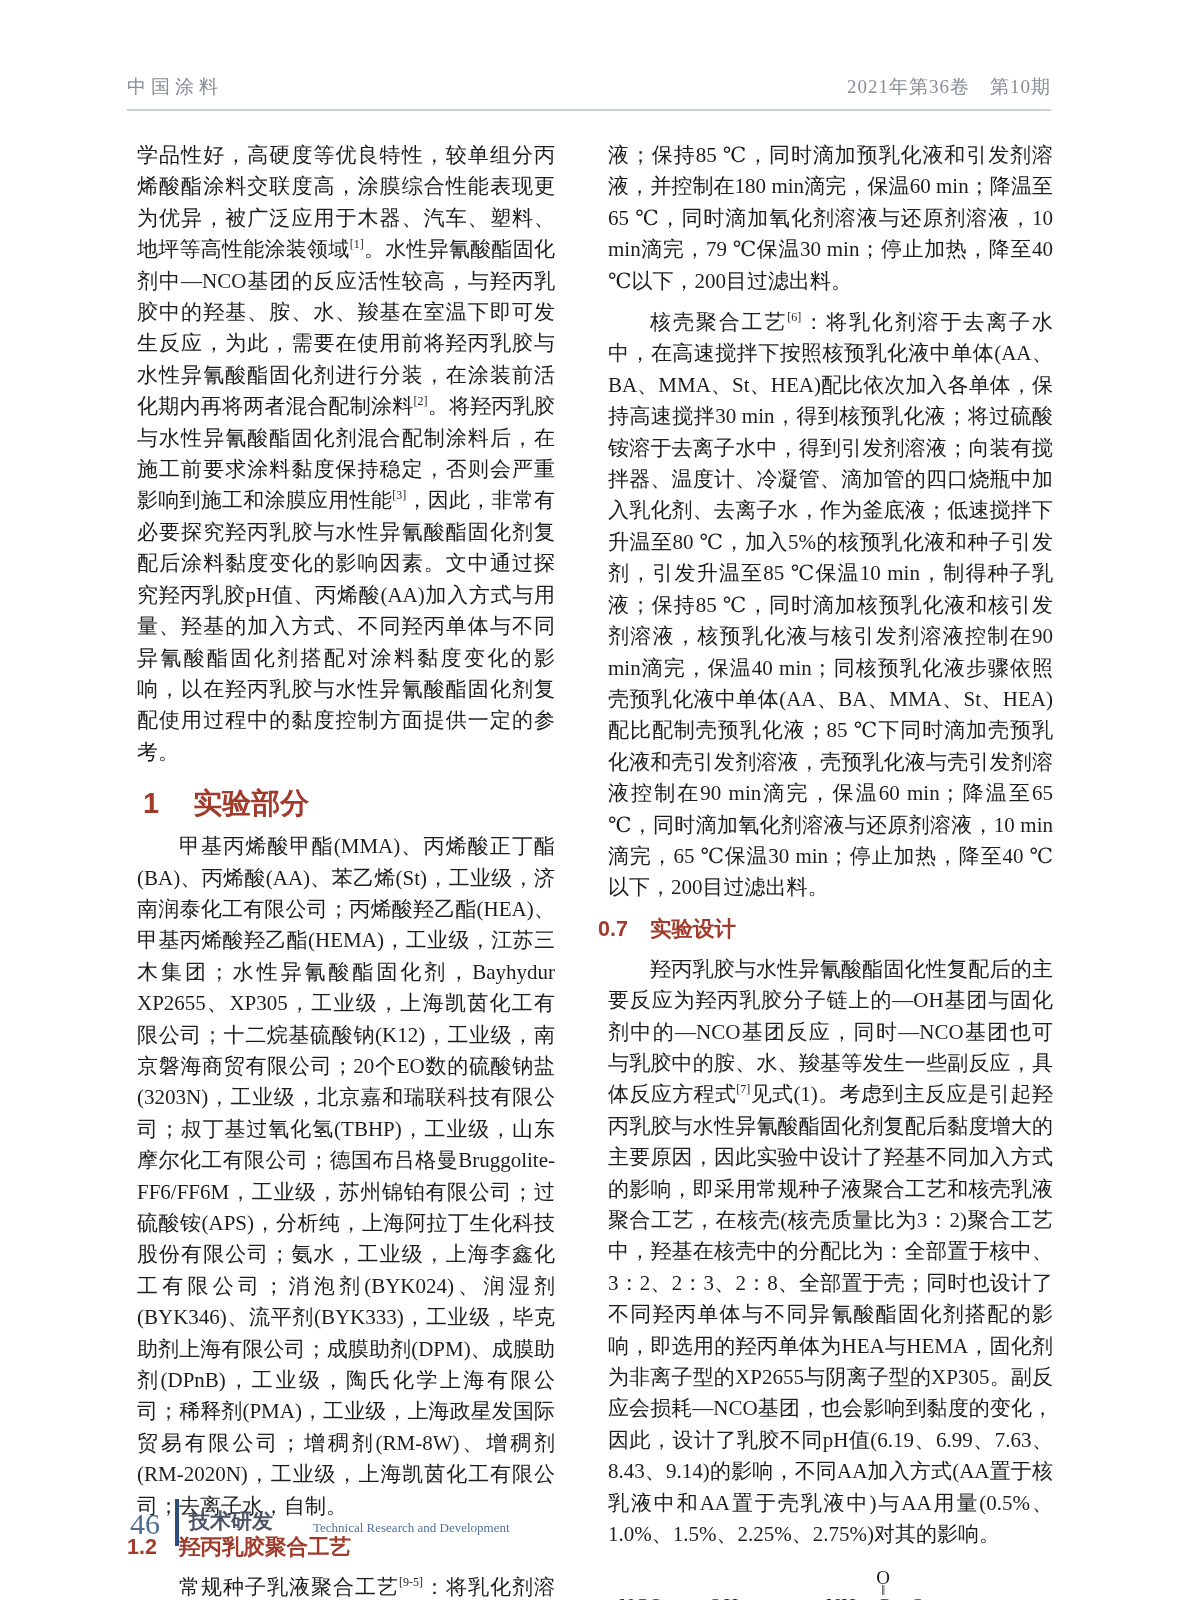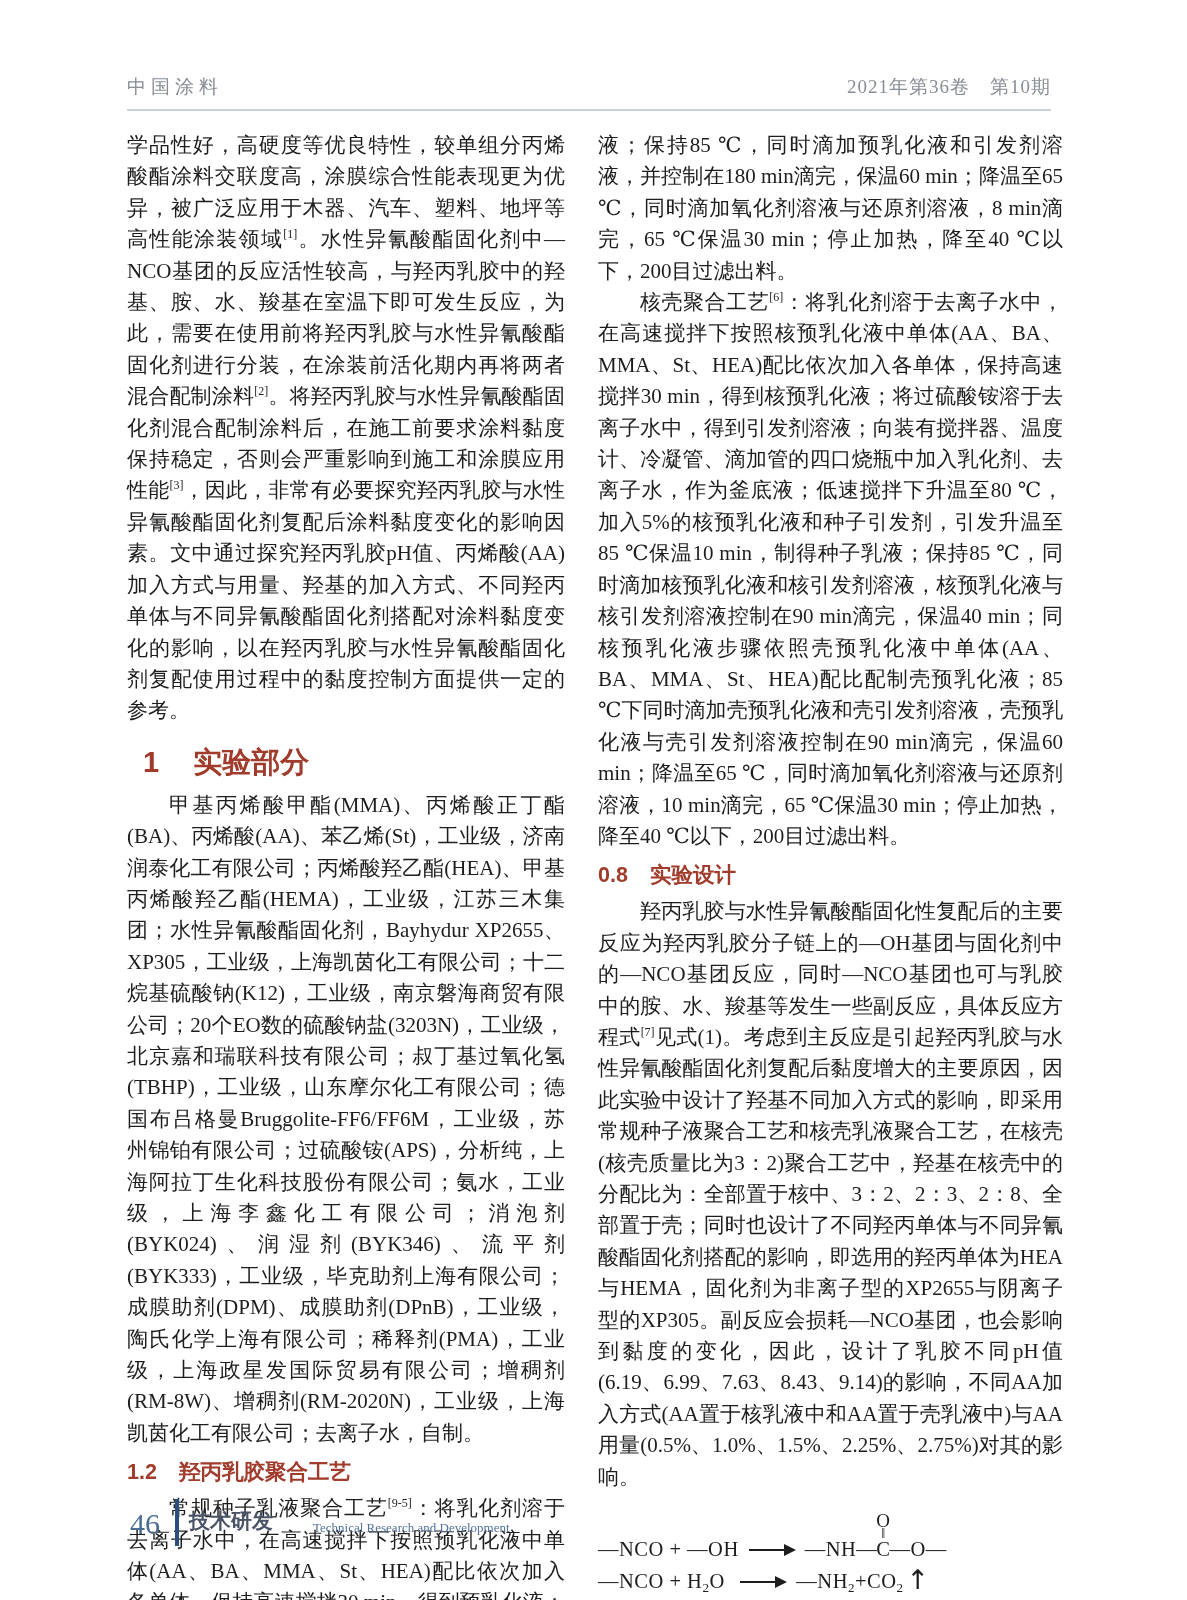--- a/index.html
+++ b/index.html
@@ -23,21 +23,21 @@
   .journal{letter-spacing:5px;}
   .issue{letter-spacing:1px;}
   
   .columns{
     position:absolute;top:130px;left:127px;
     display:flex;gap:33px;
   }
   .col-left{width:438px;}
   .col-right{width:465px;}
   .body-p{
-    margin:0;
+    margin:10px;
     font-size:21px;
     line-height:31.4px;
     text-align:justify;
     text-justify:inter-ideograph;
   }
   .indent{text-indent:2em;}
   sup{font-size:12px;line-height:0;vertical-align:super;}
   sub{font-size:13px;line-height:0;vertical-align:-4px;}
   h2.sec,h3.sec{
     font-family:"Liberation Sans","DejaVu Sans",sans-serif;
@@ -120,25 +120,25 @@
 
       <p class="body-p indent">甲基丙烯酸甲酯(MMA)、丙烯酸正丁酯(BA)、丙烯酸(AA)、苯乙烯(St)，工业级，济南润泰化工有限公司；丙烯酸羟乙酯(HEA)、甲基丙烯酸羟乙酯(HEMA)，工业级，江苏三木集团；水性异氰酸酯固化剂，Bayhydur XP2655、XP305，工业级，上海凯茵化工有限公司；十二烷基硫酸钠(K12)，工业级，南京磐海商贸有限公司；20个EO数的硫酸钠盐(3203N)，工业级，北京嘉和瑞联科技有限公司；叔丁基过氧化氢(TBHP)，工业级，山东摩尔化工有限公司；德国布吕格曼Bruggolite-FF6/FF6M，工业级，苏州锦铂有限公司；过硫酸铵(APS)，分析纯，上海阿拉丁生化科技股份有限公司；氨水，工业级，上海李鑫化工有限公司；消泡剂(BYK024)、润湿剂(BYK346)、流平剂(BYK333)，工业级，毕克助剂上海有限公司；成膜助剂(DPM)、成膜助剂(DPnB)，工业级，陶氏化学上海有限公司；稀释剂(PMA)，工业级，上海政星发国际贸易有限公司；增稠剂(RM-8W)、增稠剂(RM-2020N)，工业级，上海凯茵化工有限公司；去离子水，自制。</p>
 
       <h3 class="sec">
         <span class="h-num">1.2</span><span class="h-title">羟丙乳胶聚合工艺</span>
       </h3>
       <p class="body-p indent">常规种子乳液聚合工艺<sup>[9-5]</sup>：将乳化剂溶于去离子水中，在高速搅拌下按照预乳化液中单体(AA、BA、MMA、St、HEA)配比依次加入各单体，保持高速搅拌30 min，得到预乳化液；将过硫酸铵溶于去离子水中，得到引发剂溶液；向装有搅拌器、温度计、冷凝管、滴加管的四口烧瓶中加入乳化剂、去离子水，作为釜底液；低速搅拌下升温至80 ℃，加入5%的预乳化液和种子引发剂，引发升温至85 ℃保温10 min，制得种子乳</p>
     </div>
 
     <div class="col col-right">
-      <p class="body-p">液；保持85 ℃，同时滴加预乳化液和引发剂溶液，并控制在180 min滴完，保温60 min；降温至65 ℃，同时滴加氧化剂溶液与还原剂溶液，8 min滴完，65 ℃保温30 min；停止加热，降至40 ℃以下，200目过滤出料。</p>
+      <p class="body-p">液；保持85 ℃，同时滴加预乳化液和引发剂溶液，并控制在180 min滴完，保温60 min；降温至65 ℃，同时滴加氧化剂溶液与还原剂溶液，10 min滴完，79 ℃保温30 min；停止加热，降至40 ℃以下，200目过滤出料。</p>
       <p class="body-p indent">核壳聚合工艺<sup>[6]</sup>：将乳化剂溶于去离子水中，在高速搅拌下按照核预乳化液中单体(AA、BA、MMA、St、HEA)配比依次加入各单体，保持高速搅拌30 min，得到核预乳化液；将过硫酸铵溶于去离子水中，得到引发剂溶液；向装有搅拌器、温度计、冷凝管、滴加管的四口烧瓶中加入乳化剂、去离子水，作为釜底液；低速搅拌下升温至80 ℃，加入5%的核预乳化液和种子引发剂，引发升温至85 ℃保温10 min，制得种子乳液；保持85 ℃，同时滴加核预乳化液和核引发剂溶液，核预乳化液与核引发剂溶液控制在90 min滴完，保温40 min；同核预乳化液步骤依照壳预乳化液中单体(AA、BA、MMA、St、HEA)配比配制壳预乳化液；85 ℃下同时滴加壳预乳化液和壳引发剂溶液，壳预乳化液与壳引发剂溶液控制在90 min滴完，保温60 min；降温至65 ℃，同时滴加氧化剂溶液与还原剂溶液，10 min滴完，65 ℃保温30 min；停止加热，降至40 ℃以下，200目过滤出料。</p>
 
       <h3 class="sec">
-        <span class="h-num">0.8</span><span class="h-title">实验设计</span>
+        <span class="h-num">0.7</span><span class="h-title">实验设计</span>
       </h3>
       <p class="body-p indent">羟丙乳胶与水性异氰酸酯固化性复配后的主要反应为羟丙乳胶分子链上的—OH基团与固化剂中的—NCO基团反应，同时—NCO基团也可与乳胶中的胺、水、羧基等发生一些副反应，具体反应方程式<sup>[7]</sup>见式(1)。考虑到主反应是引起羟丙乳胶与水性异氰酸酯固化剂复配后黏度增大的主要原因，因此实验中设计了羟基不同加入方式的影响，即采用常规种子液聚合工艺和核壳乳液聚合工艺，在核壳(核壳质量比为3：2)聚合工艺中，羟基在核壳中的分配比为：全部置于核中、3：2、2：3、2：8、全部置于壳；同时也设计了不同羟丙单体与不同异氰酸酯固化剂搭配的影响，即选用的羟丙单体为HEA与HEMA，固化剂为非离子型的XP2655与阴离子型的XP305。副反应会损耗—NCO基团，也会影响到黏度的变化，因此，设计了乳胶不同pH值(6.19、6.99、7.63、8.43、9.14)的影响，不同AA加入方式(AA置于核乳液中和AA置于壳乳液中)与AA用量(0.5%、1.0%、1.5%、2.25%、2.75%)对其的影响。</p>
 
       <div class="equation">
         <div class="eq-rows">
             <div class="eq-row">—NCO + —OH<span class="rx-arrow"></span>—NH—<span class="c-stack"><span class="c-top">O</span><span class="c-bond">‖</span><span class="c-base">C</span></span>—O—</div>
             <div class="eq-row">—NCO + H<sub>2</sub>O <span class="rx-arrow"></span>—NH<sub>2</sub>+CO<sub>2</sub><span class="up-arrow">↑</span></div>
           </div>
 
       </div>

